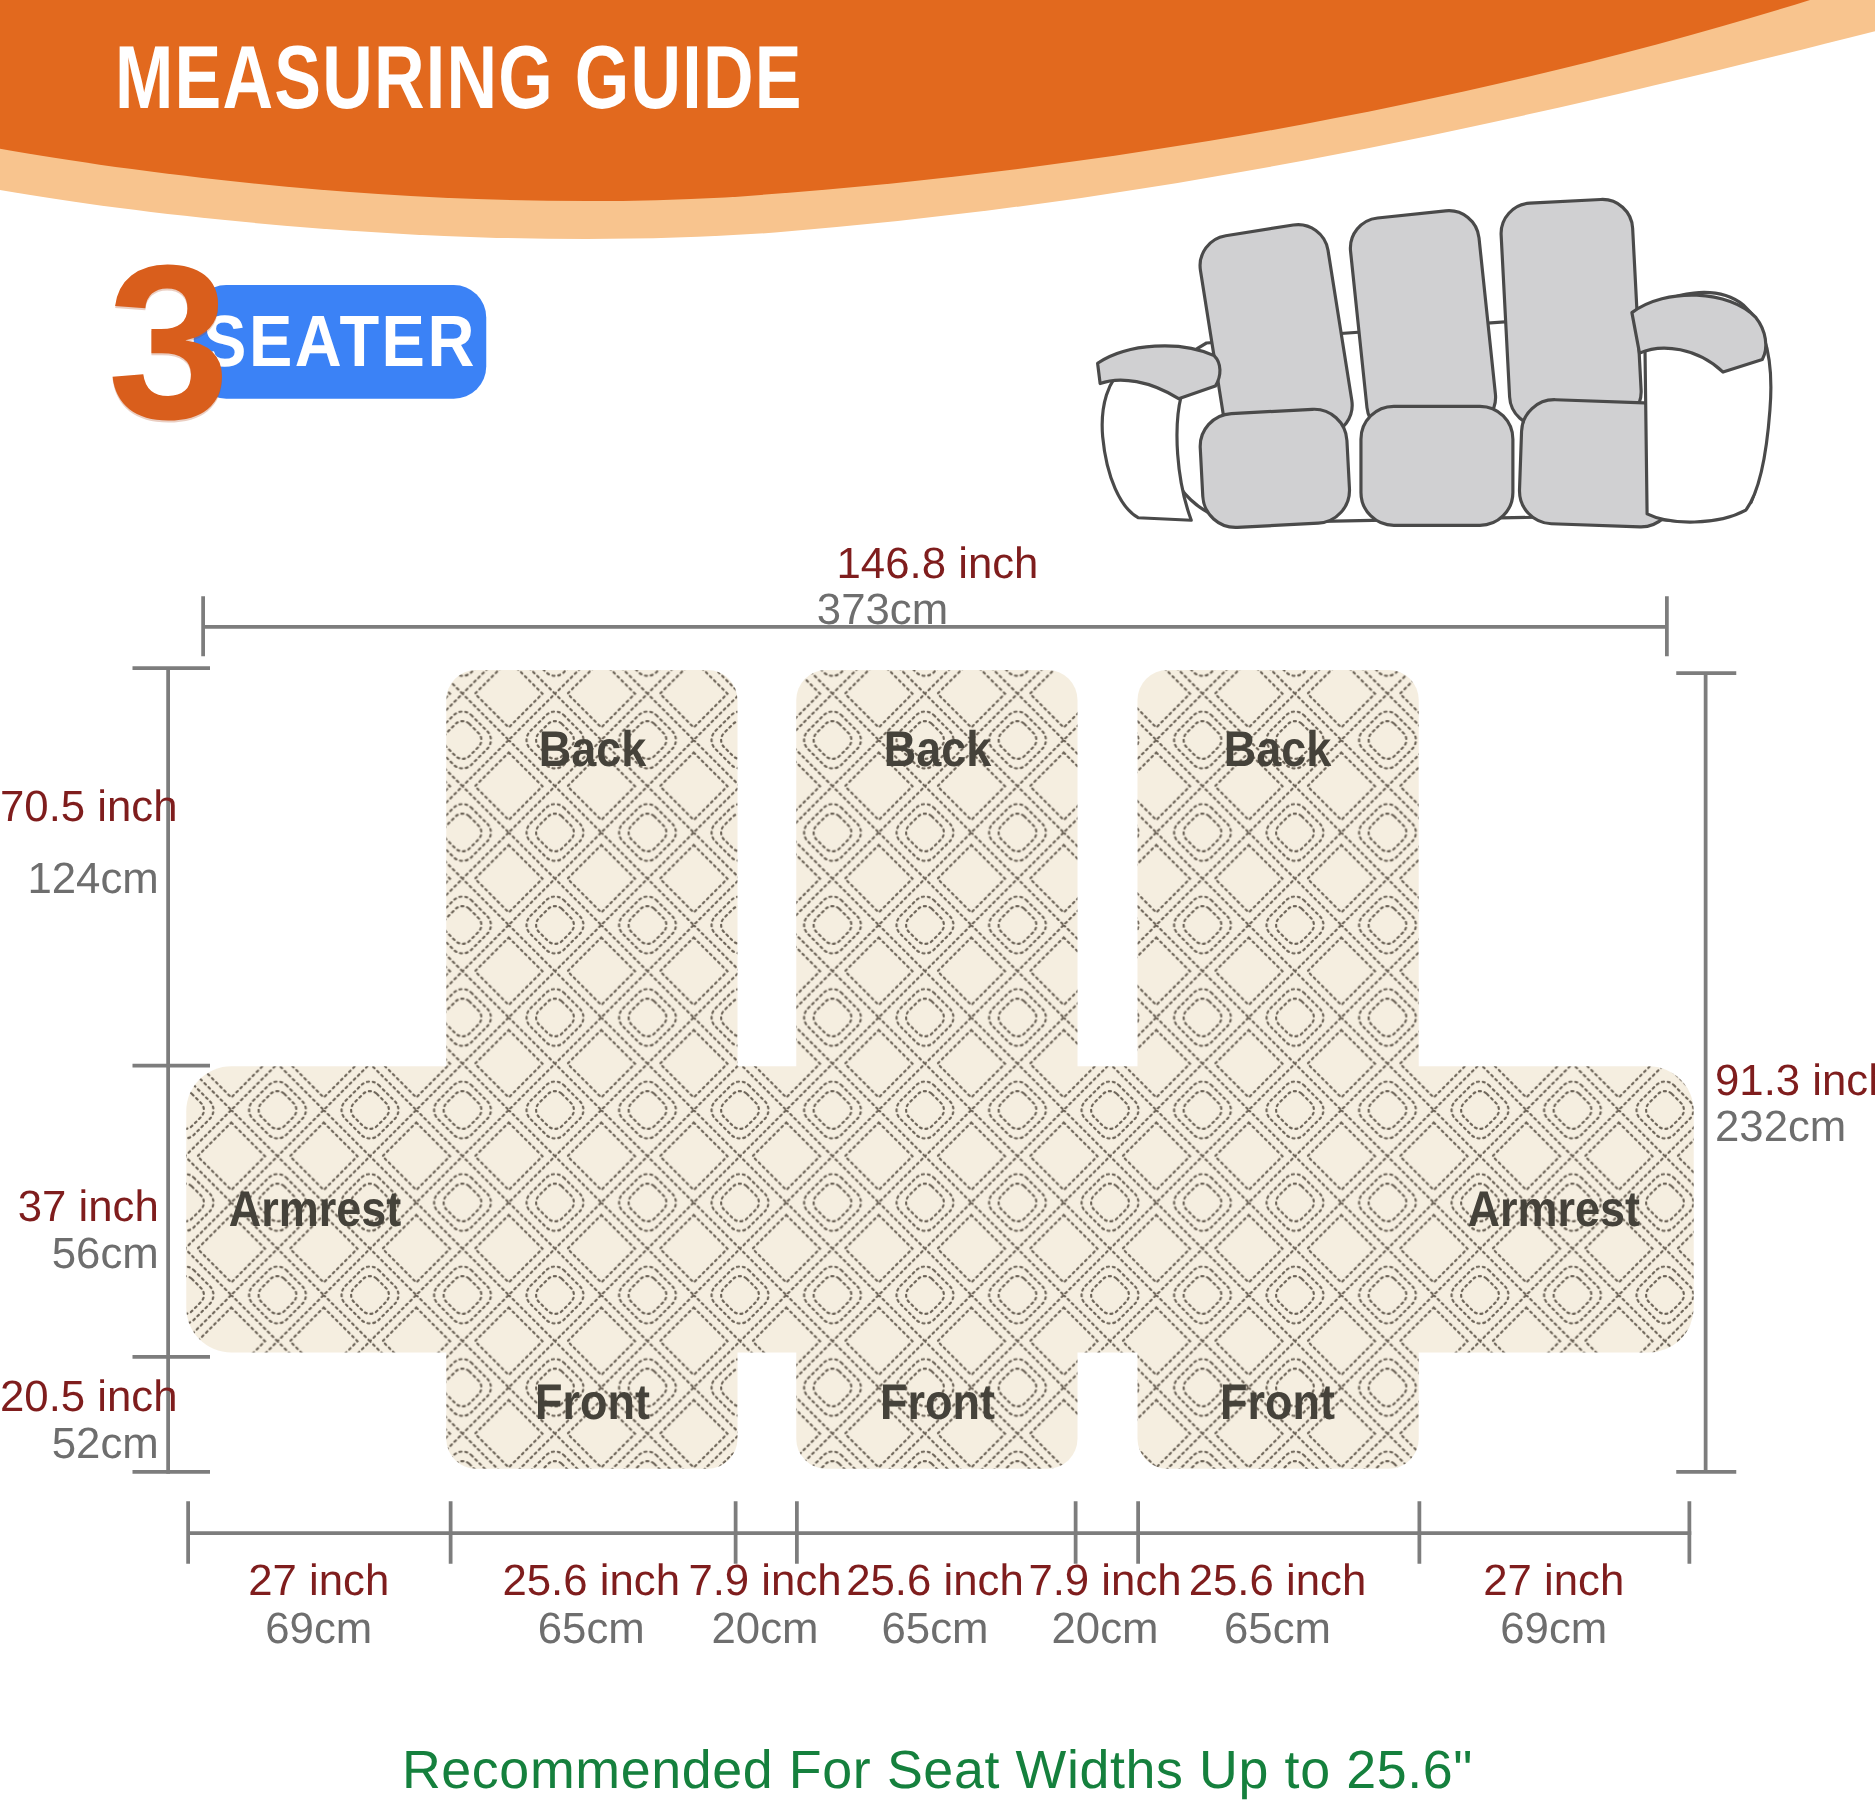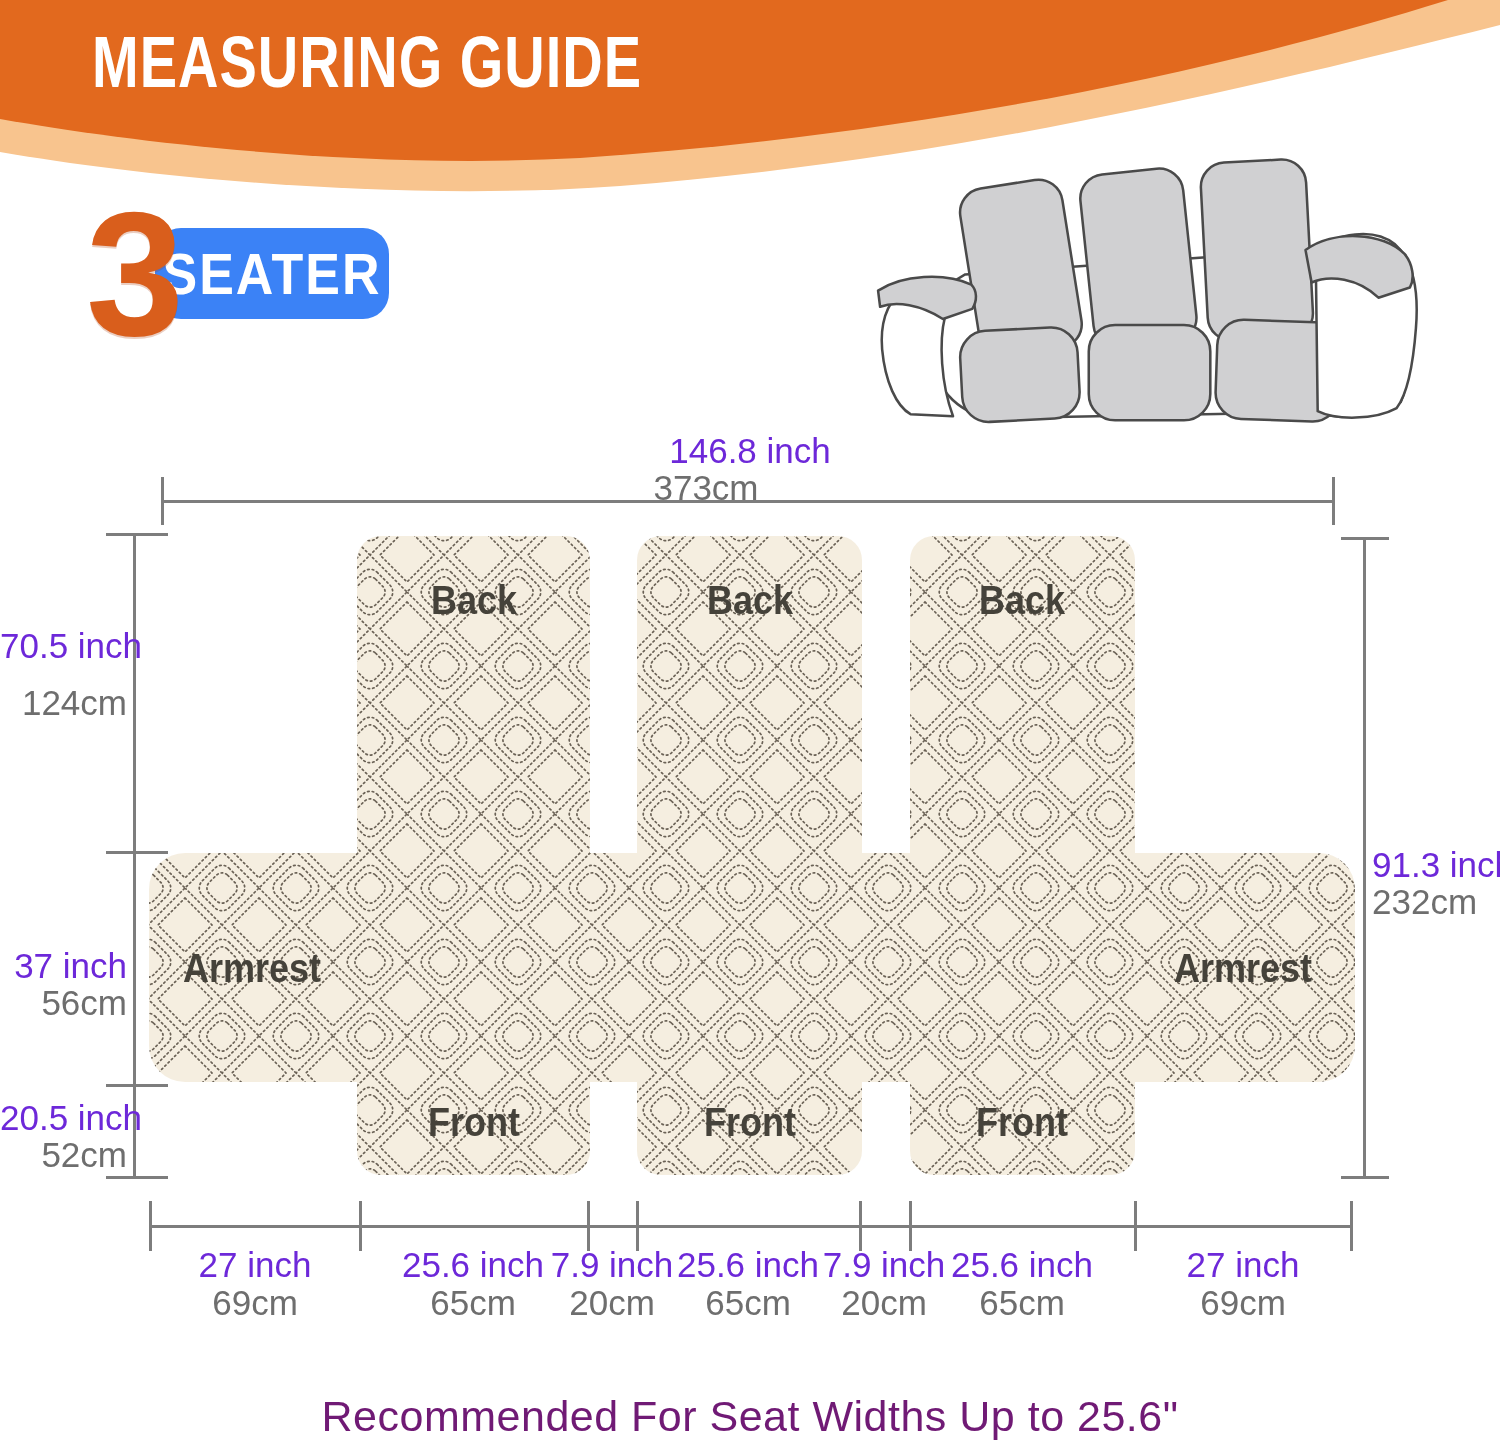--- a/index.html
+++ b/index.html
@@ -18,35 +18,35 @@
   #seater-number{
     left:86px;top:186px;font-size:176px;line-height:1;font-weight:bold;color:#d95e1c;
     text-shadow:0 2px 0 rgba(170,60,10,.25);
   }
   #seater-pill{
     left:155px;top:228px;width:234px;height:91px;background:#3b82f6;border-radius:26px;
     display:flex;align-items:center;justify-content:center;
   }
   #seater-label{color:#ffffff;font-size:52px;font-weight:bold;letter-spacing:2px;transform:scaleY(1.12);}
   
-  .inch{color:#6d28d9;}
+  .inch{color:#7f1d1d;}
   .cm{color:#6e6e6e;}
   .dim-label{font-size:35px;line-height:37px;white-space:nowrap;}
   .center{transform:translateX(-50%);text-align:center;}
   .left-col{left:0;width:127px;text-align:right;}
   
   .dline{background:#7d7d7d;}
   
   .piece-label{
     font-size:40px;font-weight:bold;color:#45423a;transform:translateX(-50%) scaleX(0.9);
     white-space:nowrap;letter-spacing:0;
   }
   
   #footer-note{
-    left:750px;top:1392px;transform:translateX(-50%);font-size:43px;color:#701a75;
+    left:750px;top:1392px;transform:translateX(-50%);font-size:43px;color:#15803d;
     white-space:nowrap;letter-spacing:0.5px;
   }
 </style>
 </head>
 <body>
 
 <svg id="banner-svg" class="abs" width="1500" height="235" viewBox="0 0 1500 235">
   <path d="M0,0 H1500 V25 C1250,88 950,160 620,186 C400,202 150,178 0,152 Z" fill="#f8c48e"></path>
   <path d="M0,0 H1448 C1230,68 930,134 580,158 C360,170 130,142 0,119 Z" fill="#e2691e"></path>
 </svg>

